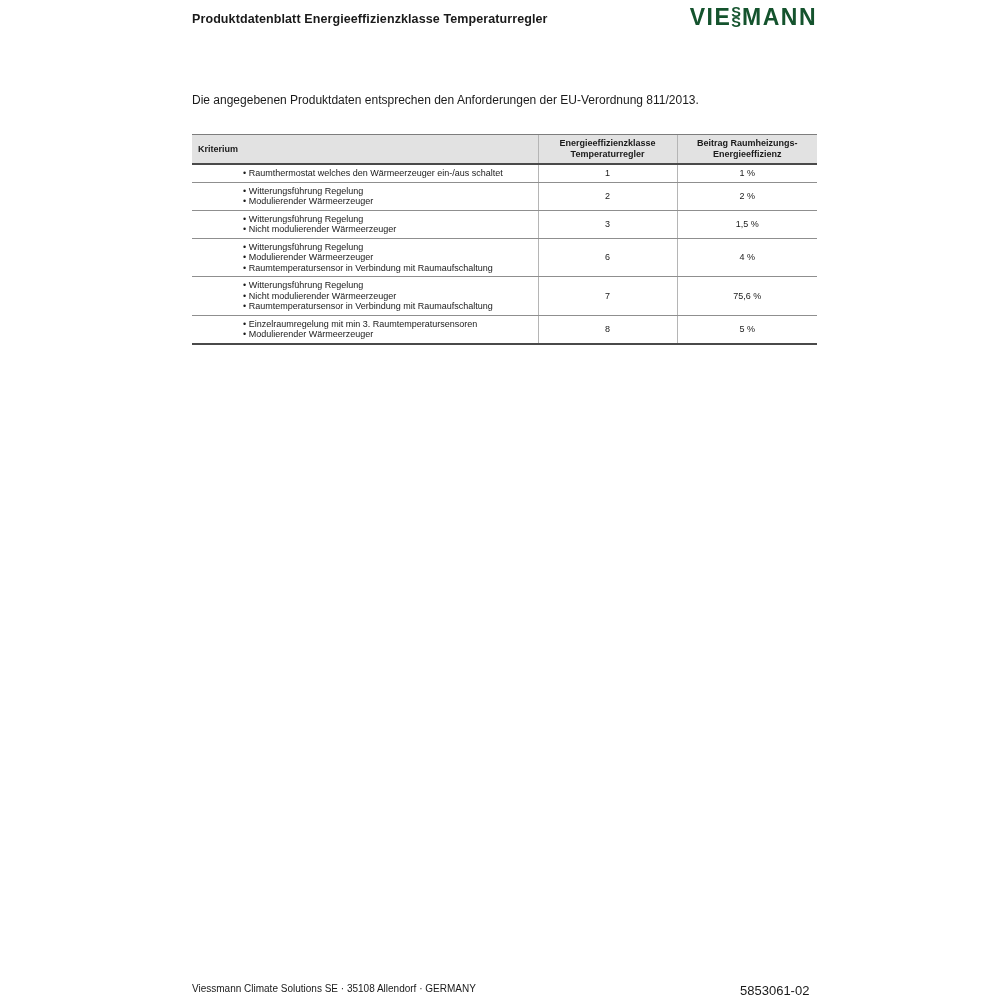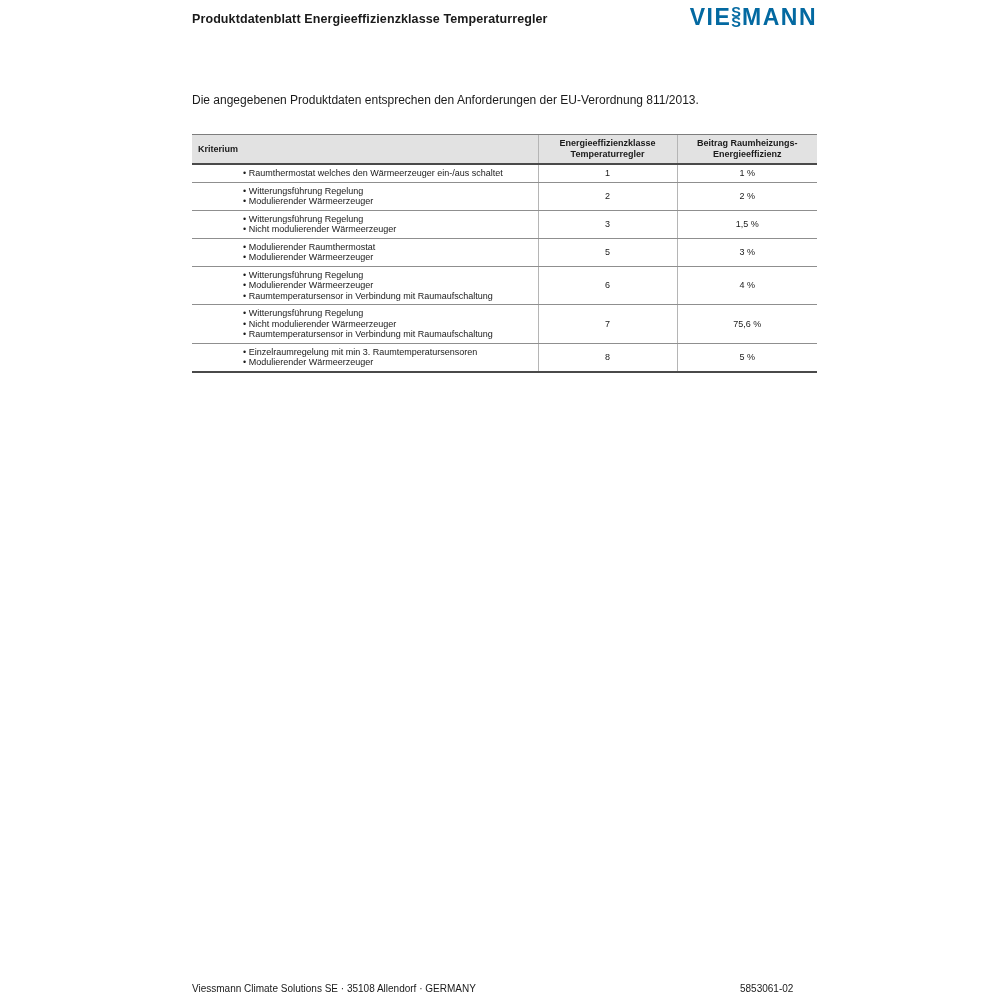--- a/index.html
+++ b/index.html
@@ -28,21 +28,21 @@
     letter-spacing: 0.1px;
     white-space: nowrap;
   }
   .logo {
     position: absolute;
     top: 4px;
     right: 183px;
     height: 26px;
     display: flex;
     align-items: center;
-    color: #0369a1;
+    color: #14532d;
     font-weight: bold;
     font-size: 23px;
     letter-spacing: 1.5px;
     line-height: 1;
     user-select: none;
   }
   .logo-ss {
     display: flex;
     flex-direction: column;
     align-items: center;
@@ -109,21 +109,21 @@
     position: absolute;
     left: 192px;
     top: 983px;
     font-size: 10px;
     white-space: nowrap;
   }
   .footer-doc {
     position: absolute;
     left: 740px;
     top: 983px;
-    font-size: 10px;
+    font-size: 13px;
     white-space: nowrap;
   }
 </style>
 </head>
 <body>
 
 <div class="page">
 
   <h1 class="doc-title">Produktdatenblatt Energieeffizienzklasse Temperaturregler</h1>
 
@@ -172,28 +172,20 @@
       <tr>
         <td class="c-krit">
           <div class="crit-line">• Witterungsführung Regelung</div>
           <div class="crit-line">• Nicht modulierender Wärmeerzeuger</div>
         </td>
         <td class="c-mid">3</td>
         <td class="c-right">1,5 %</td>
       </tr>
       <tr>
         <td class="c-krit">
-          <div class="crit-line">• Modulierender Raumthermostat</div>
-          <div class="crit-line">• Modulierender Wärmeerzeuger</div>
-        </td>
-        <td class="c-mid">5</td>
-        <td class="c-right">3 %</td>
-      </tr>
-      <tr>
-        <td class="c-krit">
           <div class="crit-line">• Witterungsführung Regelung</div>
           <div class="crit-line">• Modulierender Wärmeerzeuger</div>
           <div class="crit-line">• Raumtemperatursensor in Verbindung mit Raumaufschaltung</div>
         </td>
         <td class="c-mid">6</td>
         <td class="c-right">4 %</td>
       </tr>
       <tr>
         <td class="c-krit">
           <div class="crit-line">• Witterungsführung Regelung</div>

